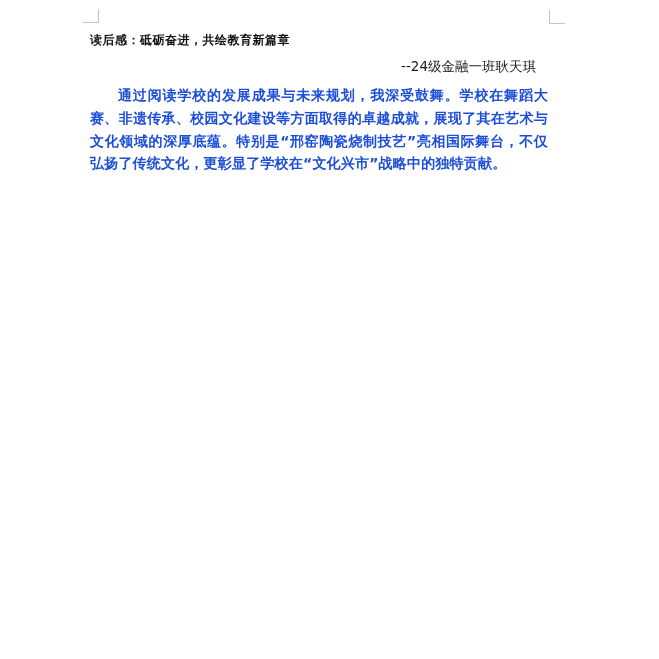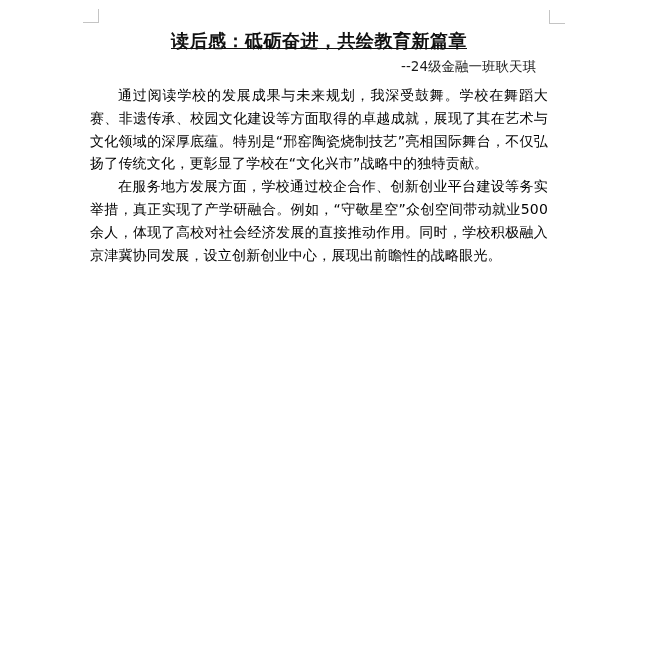--- a/index.html
+++ b/index.html
@@ -35,57 +35,56 @@
     border-bottom: 1px solid #c4c4c4;
   }
   .content {
     position: absolute;
     left: 90px;
     top: 22px;
     width: 458px;
   }
   .doc-title {
     margin: 6px 0 4px 0;
-    font-size: 18px;
+    font-size: 12px;
     font-weight: bold;
-    text-align: center;
+    text-align: left;
     line-height: 25px;
     color: #111111;
     letter-spacing: 0.5px;
-    text-decoration: underline;
   }
   .byline {
     text-align: right;
     font-size: 13.5px;
     line-height: 18px;
     margin: 0 12px 9px 0;
     color: #1a1a1a;
   }
   .body-text p {
     margin: 0;
     padding: 0;
     font-size: 14px;
     line-height: 22.8px;
     text-align: justify;
     text-justify: inter-ideograph;
     text-indent: 2em;
-    color: #000000;
+    color: #1d4ed8;
     letter-spacing: 0.2px;
     word-break: break-all;
+    font-weight: bold;
   }
 </style>
 </head>
 <body>
 
 <div class="page">
   <div class="crop-mark tl"></div>
   <div class="crop-mark tr"></div>
 
   <div class="content">
     <h1 class="doc-title">读后感：砥砺奋进，共绘教育新篇章</h1>
     <div class="byline">--24级金融一班耿天琪</div>
 
     <div class="body-text">
       <p>通过阅读学校的发展成果与未来规划，我深受鼓舞。学校在舞蹈大赛、非遗传承、校园文化建设等方面取得的卓越成就，展现了其在艺术与文化领域的深厚底蕴。特别是“邢窑陶瓷烧制技艺”亮相国际舞台，不仅弘扬了传统文化，更彰显了学校在“文化兴市”战略中的独特贡献。</p>
-      <p>在服务地方发展方面，学校通过校企合作、创新创业平台建设等务实举措，真正实现了产学研融合。例如，“守敬星空”众创空间带动就业500余人，体现了高校对社会经济发展的直接推动作用。同时，学校积极融入京津冀协同发展，设立创新创业中心，展现出前瞻性的战略眼光。</p>
     </div>
   </div>
 </div>
 
 </body></html>

